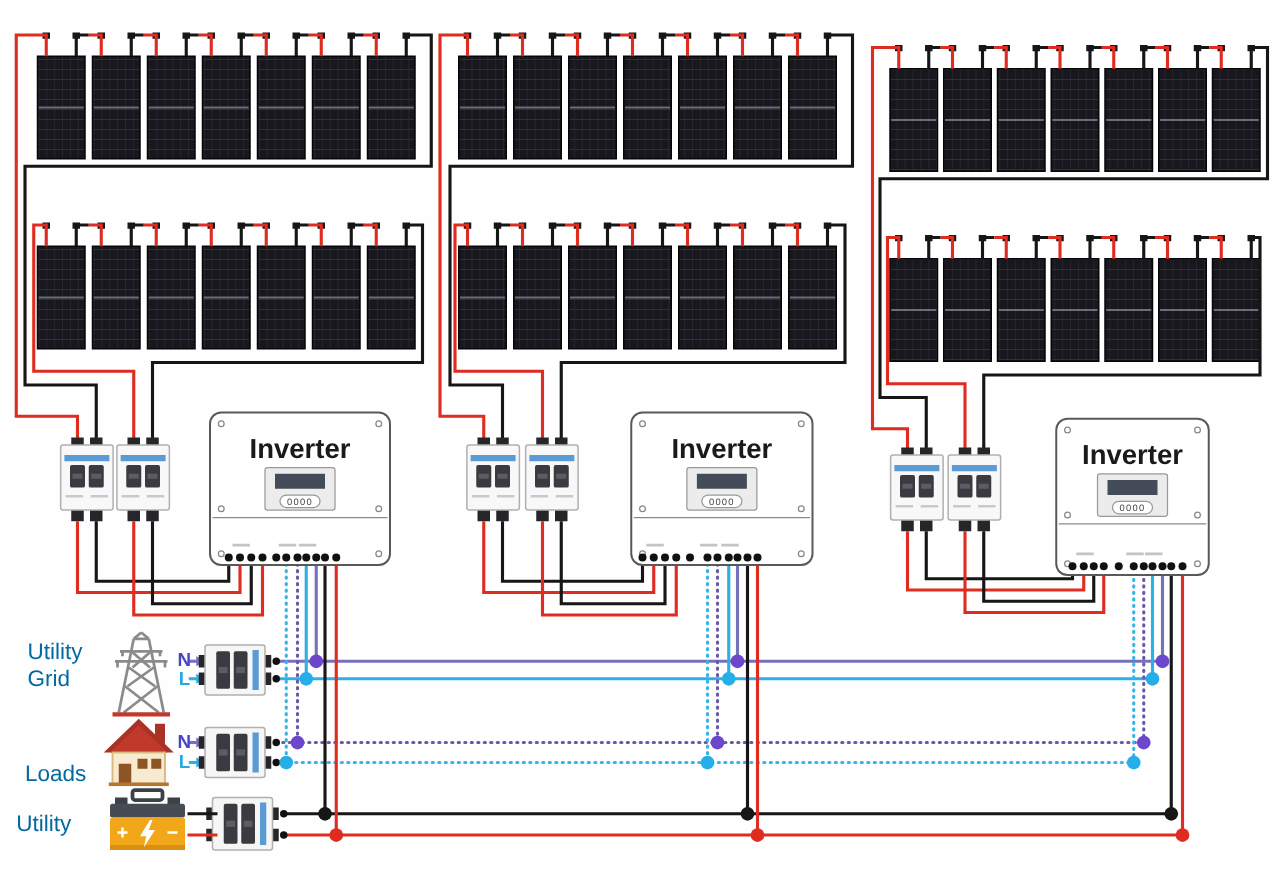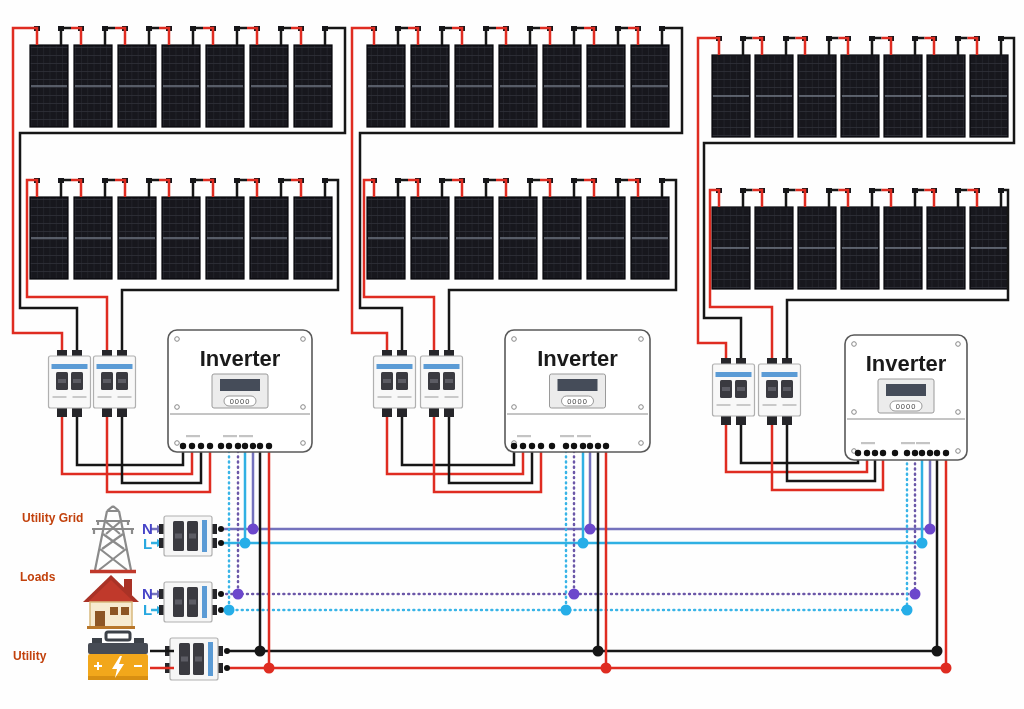--- a/index.html
+++ b/index.html
@@ -1,19 +1,19 @@
 <!DOCTYPE html>
 <html><head>
 <meta charset="utf-8">
 <style>
   html,body{margin:0;padding:0;background:#fff;}
   #stage{position:relative;width:1024px;height:709px;background:#fefefe;overflow:hidden;
          font-family:"Liberation Sans",sans-serif;}
   #diagram-svg{position:absolute;left:0;top:0;}
-  .lbl{position:absolute;font-weight:bold;font-size:12px;color:#c2410c;line-height:1.22;}
+  .lbl{position:absolute;font-weight:normal;font-size:18px;color:#0369a1;line-height:1.22;}
   .nl{position:absolute;font-weight:bold;font-size:15px;line-height:1;}
   .icon{position:absolute;}
 </style>
 </head>
 <body>
 <div id="stage">
 
 <svg id="diagram-svg" width="1024" height="709" viewBox="0 0 1024 709">
   <defs>
     <pattern id="cells" width="6.3" height="8" patternUnits="userSpaceOnUse">
@@ -548,21 +548,21 @@
         <circle cx="260" cy="651" r="5.5" fill="#161616"></circle>
         <circle cx="598" cy="651" r="5.5" fill="#161616"></circle>
         <circle cx="937" cy="651" r="5.5" fill="#161616"></circle>
         <circle cx="269" cy="668" r="5.5" fill="#df2c21"></circle>
         <circle cx="606" cy="668" r="5.5" fill="#df2c21"></circle>
         <circle cx="946" cy="668" r="5.5" fill="#df2c21"></circle>
       </g>
 </svg>
 
 <div class="lbl" style="left:22px;top:511px;width:70px;">Utility Grid</div>
-<div class="lbl" style="left:20px;top:570px;">Loads</div>
+<div class="lbl" style="left:20px;top:609px;">Loads</div>
 <div class="lbl" style="left:13px;top:649px;">Utility</div>
 
 <div class="nl" style="left:142px;top:521px;color:#4745c8;">N</div>
 <div class="nl" style="left:143px;top:536px;color:#29a8e0;">L</div>
 <div class="nl" style="left:142px;top:586px;color:#4745c8;">N</div>
 <div class="nl" style="left:143px;top:602px;color:#29a8e0;">L</div>
 
 <svg class="icon" style="left:86px;top:504px;" width="54" height="70" viewBox="0 0 54 70">
   <g stroke="#8b8b8b" stroke-width="2.2" fill="none">
     <path d="M21,7 L9,66 M33,7 L45,66"></path>

